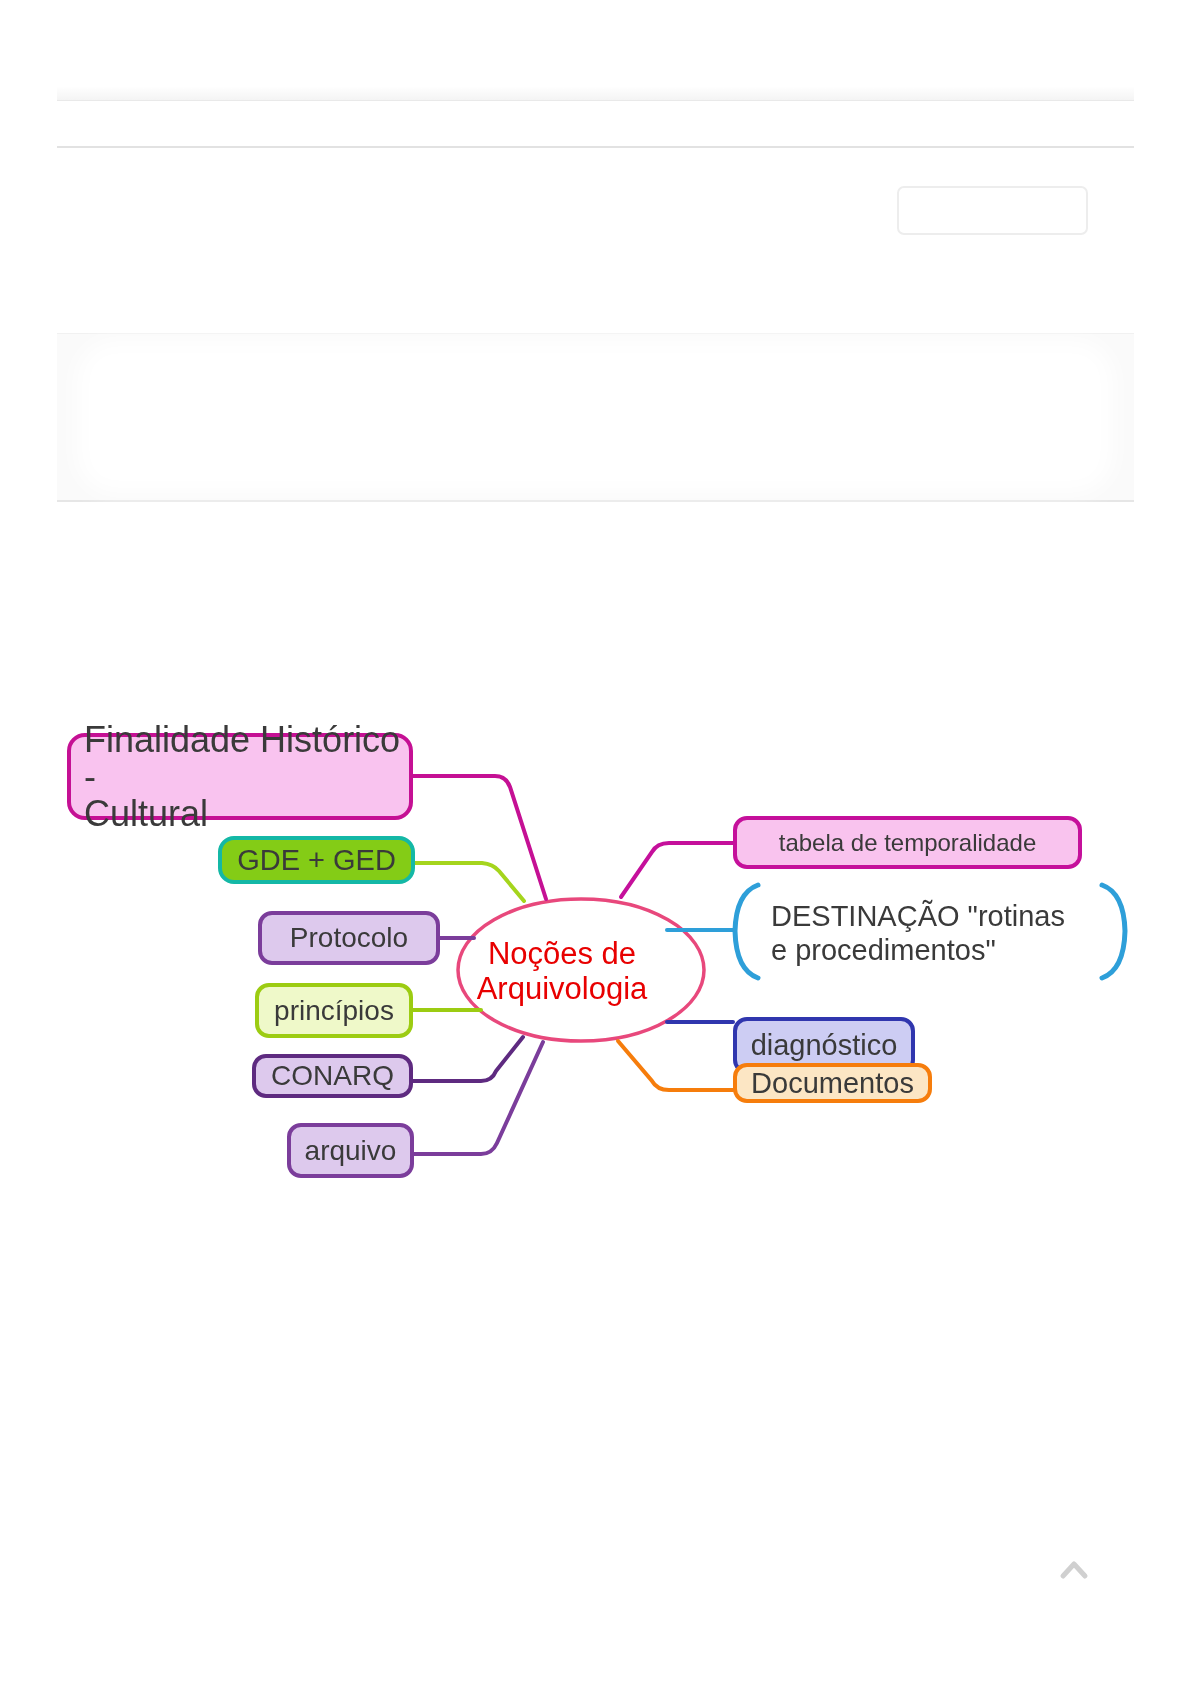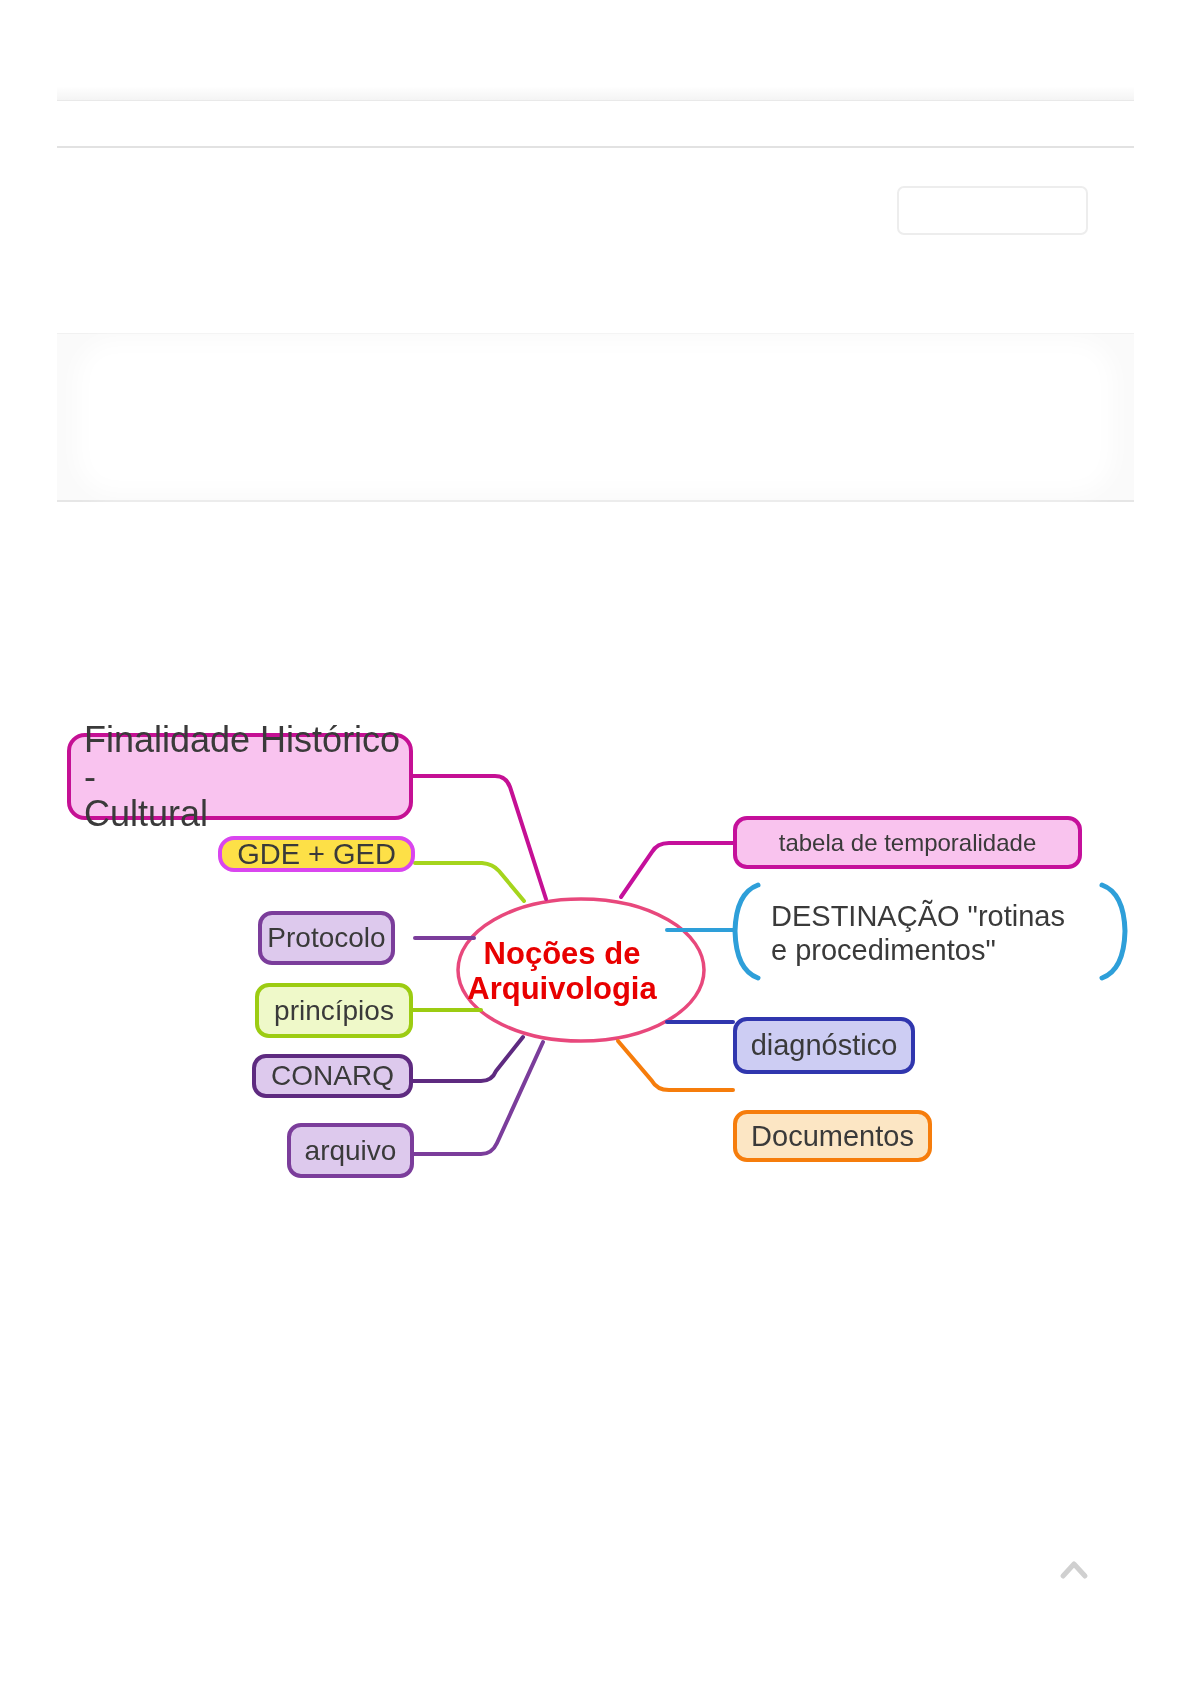--- a/index.html
+++ b/index.html
@@ -39,44 +39,44 @@
     position:absolute; box-sizing:border-box; display:flex; align-items:center;
     justify-content:center; font-size:28px; color:#3a3a3a; text-align:center;
   }
   .n-finalidade {
     left:67px; top:733px; width:346px; height:87px;
     border:4px solid #c51094; background:#f9c3ef; border-radius:18px;
     justify-content:flex-start; text-align:left; padding-left:13px;
     line-height:37px; font-size:36px;
   }
   .n-finalidade span { display:block; }
-  .n-gde { left:218px; top:836px; width:197px; height:36px;
-    border:4px solid #d946ef; background:#fde047; border-radius:16px; font-size:29px; }
-  .n-protocolo { left:258px; top:911px; width:137px; height:54px;
+  .n-gde { left:218px; top:836px; width:197px; height:48px;
+    border:4px solid #14b8a6; background:#84cc16; border-radius:16px; font-size:29px; }
+  .n-protocolo { left:258px; top:911px; width:182px; height:54px;
     border:4px solid #7b3d9b; background:#ddc9ed; border-radius:14px; }
   .n-principios { left:255px; top:983px; width:158px; height:55px;
     border:4px solid #9ccc12; background:#eff9c9; border-radius:14px; }
   .n-conarq { left:252px; top:1054px; width:161px; height:44px;
     border:4px solid #5e2a80; background:#ddc9ed; border-radius:14px; }
   .n-arquivo { left:287px; top:1123px; width:127px; height:55px;
     border:4px solid #7b3d9b; background:#ddc9ed; border-radius:14px; }
   .n-tabela { left:733px; top:816px; width:349px; height:53px;
     border:4px solid #c5109b; background:#f9c3ee; border-radius:14px; font-size:24px; }
   .n-diagnostico { left:733px; top:993px; width:182px; height:57px;
     border:4px solid #3036ae; background:#cdcdf3; border-radius:14px; font-size:29px;margin-top:24px; }
-  .n-documentos { left:733px; top:1063px; width:199px; height:52px;
-    border:4px solid #f67d0c; background:#fce6c4; border-radius:14px; font-size:29px;margin-top:47px; }
+  .n-documentos { left:733px; top:1063px; width:199px; height:40px;
+    border:4px solid #f67d0c; background:#fce6c4; border-radius:14px; font-size:29px; }
   .destinacao-text {
     position:absolute; left:771px; top:899px; width:330px;
     font-size:29px; line-height:34px; color:#3a3a3a; text-align:left;
   }
   .destinacao-text span { display:block; }
   .ellipse-label {
     position:absolute; left:458px; top:936px; width:208px; text-align:center;
-    font-weight:bold; font-size:31px; line-height:35px; color:#e80000;
+    font-weight:normal; font-size:31px; line-height:35px; color:#e80000;
   }
   .ellipse-label span { display:block; }
   
   .scroll-top { position:absolute; left:1056px; top:1555px; width:36px; height:30px; cursor:pointer; }
 </style>
 </head>
 <body>
 
 <div class="page">
 

